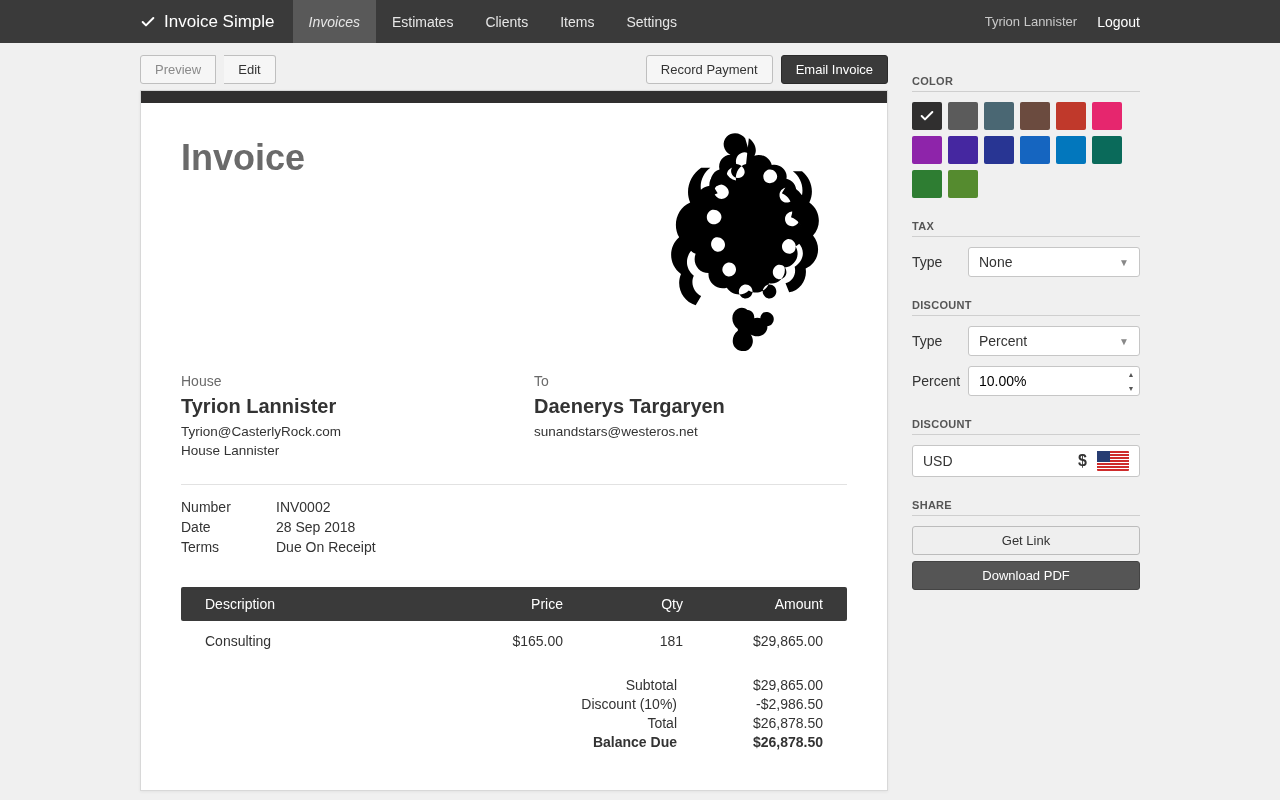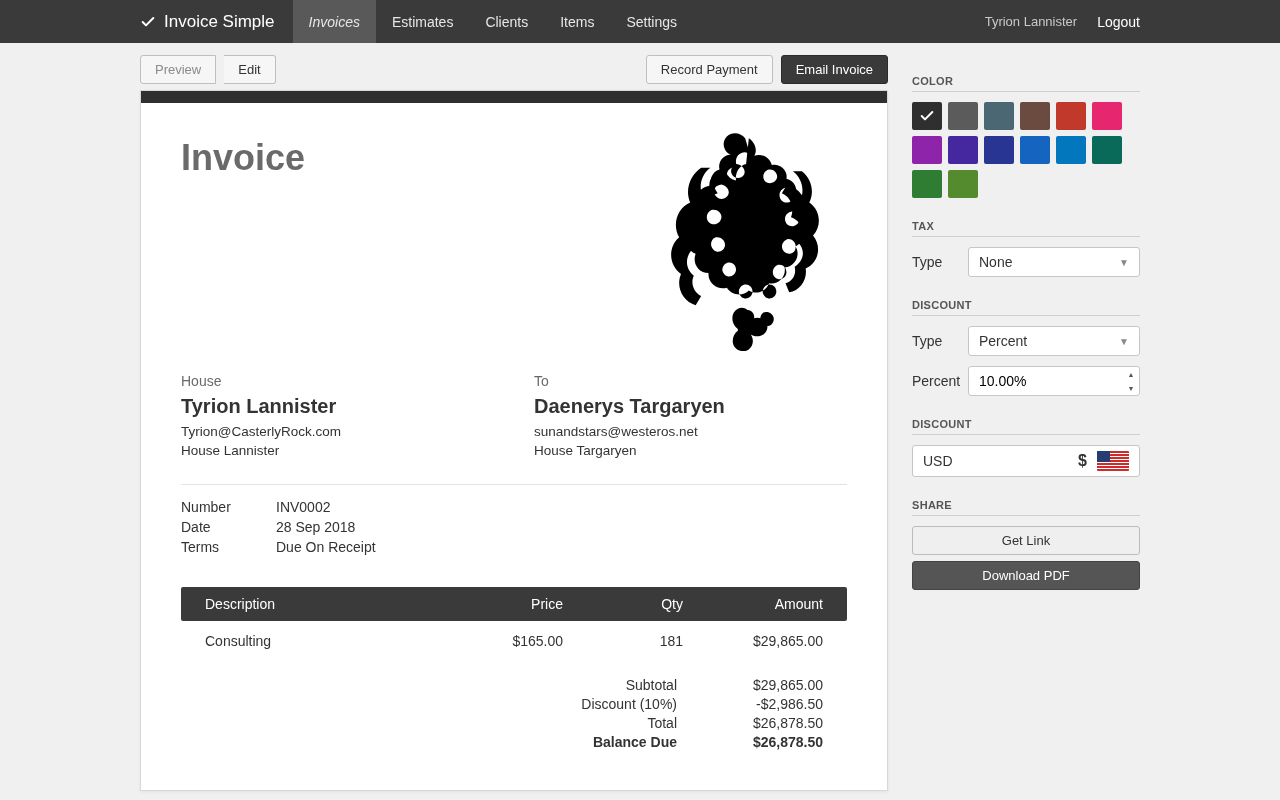--- a/index.html
+++ b/index.html
@@ -265,21 +265,20 @@
           <div class="party">
             <div class="party-label">House</div>
             <div class="party-name">Tyrion Lannister</div>
             <div class="party-line">Tyrion@CasterlyRock.com</div>
             <div class="party-line">House Lannister</div>
           </div>
           <div class="party">
             <div class="party-label">To</div>
             <div class="party-name">Daenerys Targaryen</div>
             <div class="party-line">sunandstars@westeros.net</div>
-            <div class="party-line">House Targaryen</div>
           </div>
         </div>
 
         <hr class="divider">
 
         <div class="meta-table">
           <div class="meta-row">
             <div class="meta-label">Number</div>
             <div class="meta-value">INV0002</div>
           </div>

